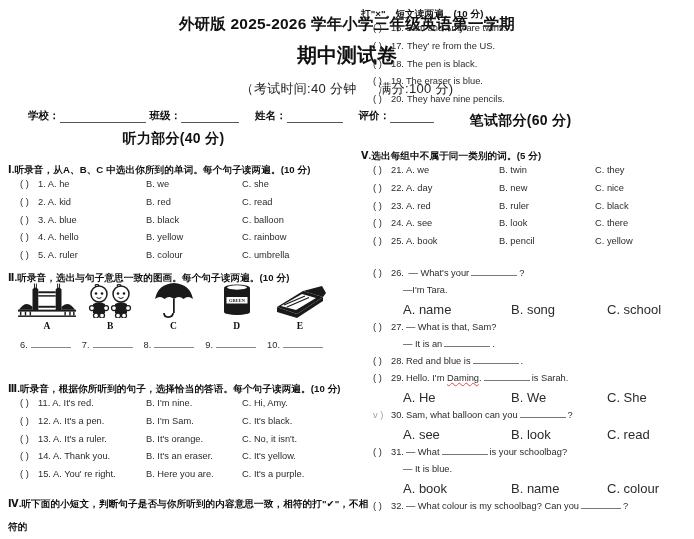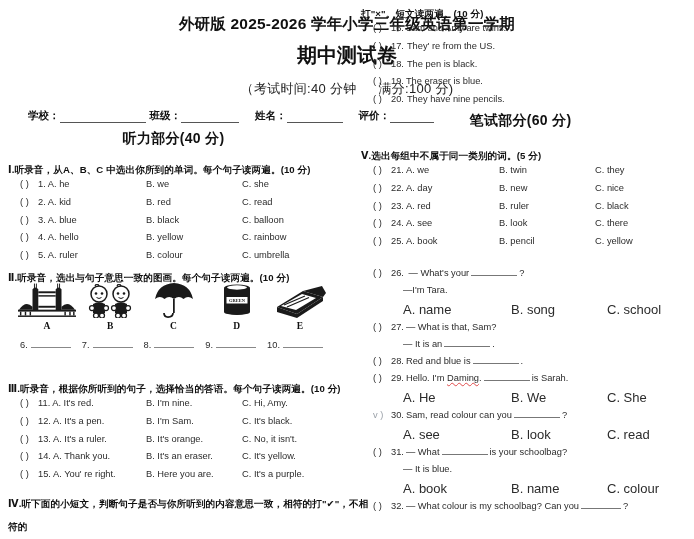--- a/index.html
+++ b/index.html
@@ -550,21 +550,21 @@
       </div>
       <div class="opt-line">
         <span class="opt-a">A. He</span>
         <span class="opt-b">B. We</span>
         <span class="opt-c">C. She</span>
       </div>
 
       <div class="q-stem">
         <span class="paren faint">ᴠ        )</span>
         <span class="stem-text">
-          <span>30.</span><span style="margin-left:2px">Sam, read colour can you</span><span class="ul"></span><span>?</span>
+          <span>30.</span><span style="margin-left:2px">Sam, what balloon can you</span><span class="ul"></span><span>?</span>
         </span>
       </div>
       <div class="opt-line">
         <span class="opt-a">A. see</span>
         <span class="opt-b">B. look</span>
         <span class="opt-c">C. read</span>
       </div>
 
       <div class="q-stem">
         <span class="paren">(        )</span>

